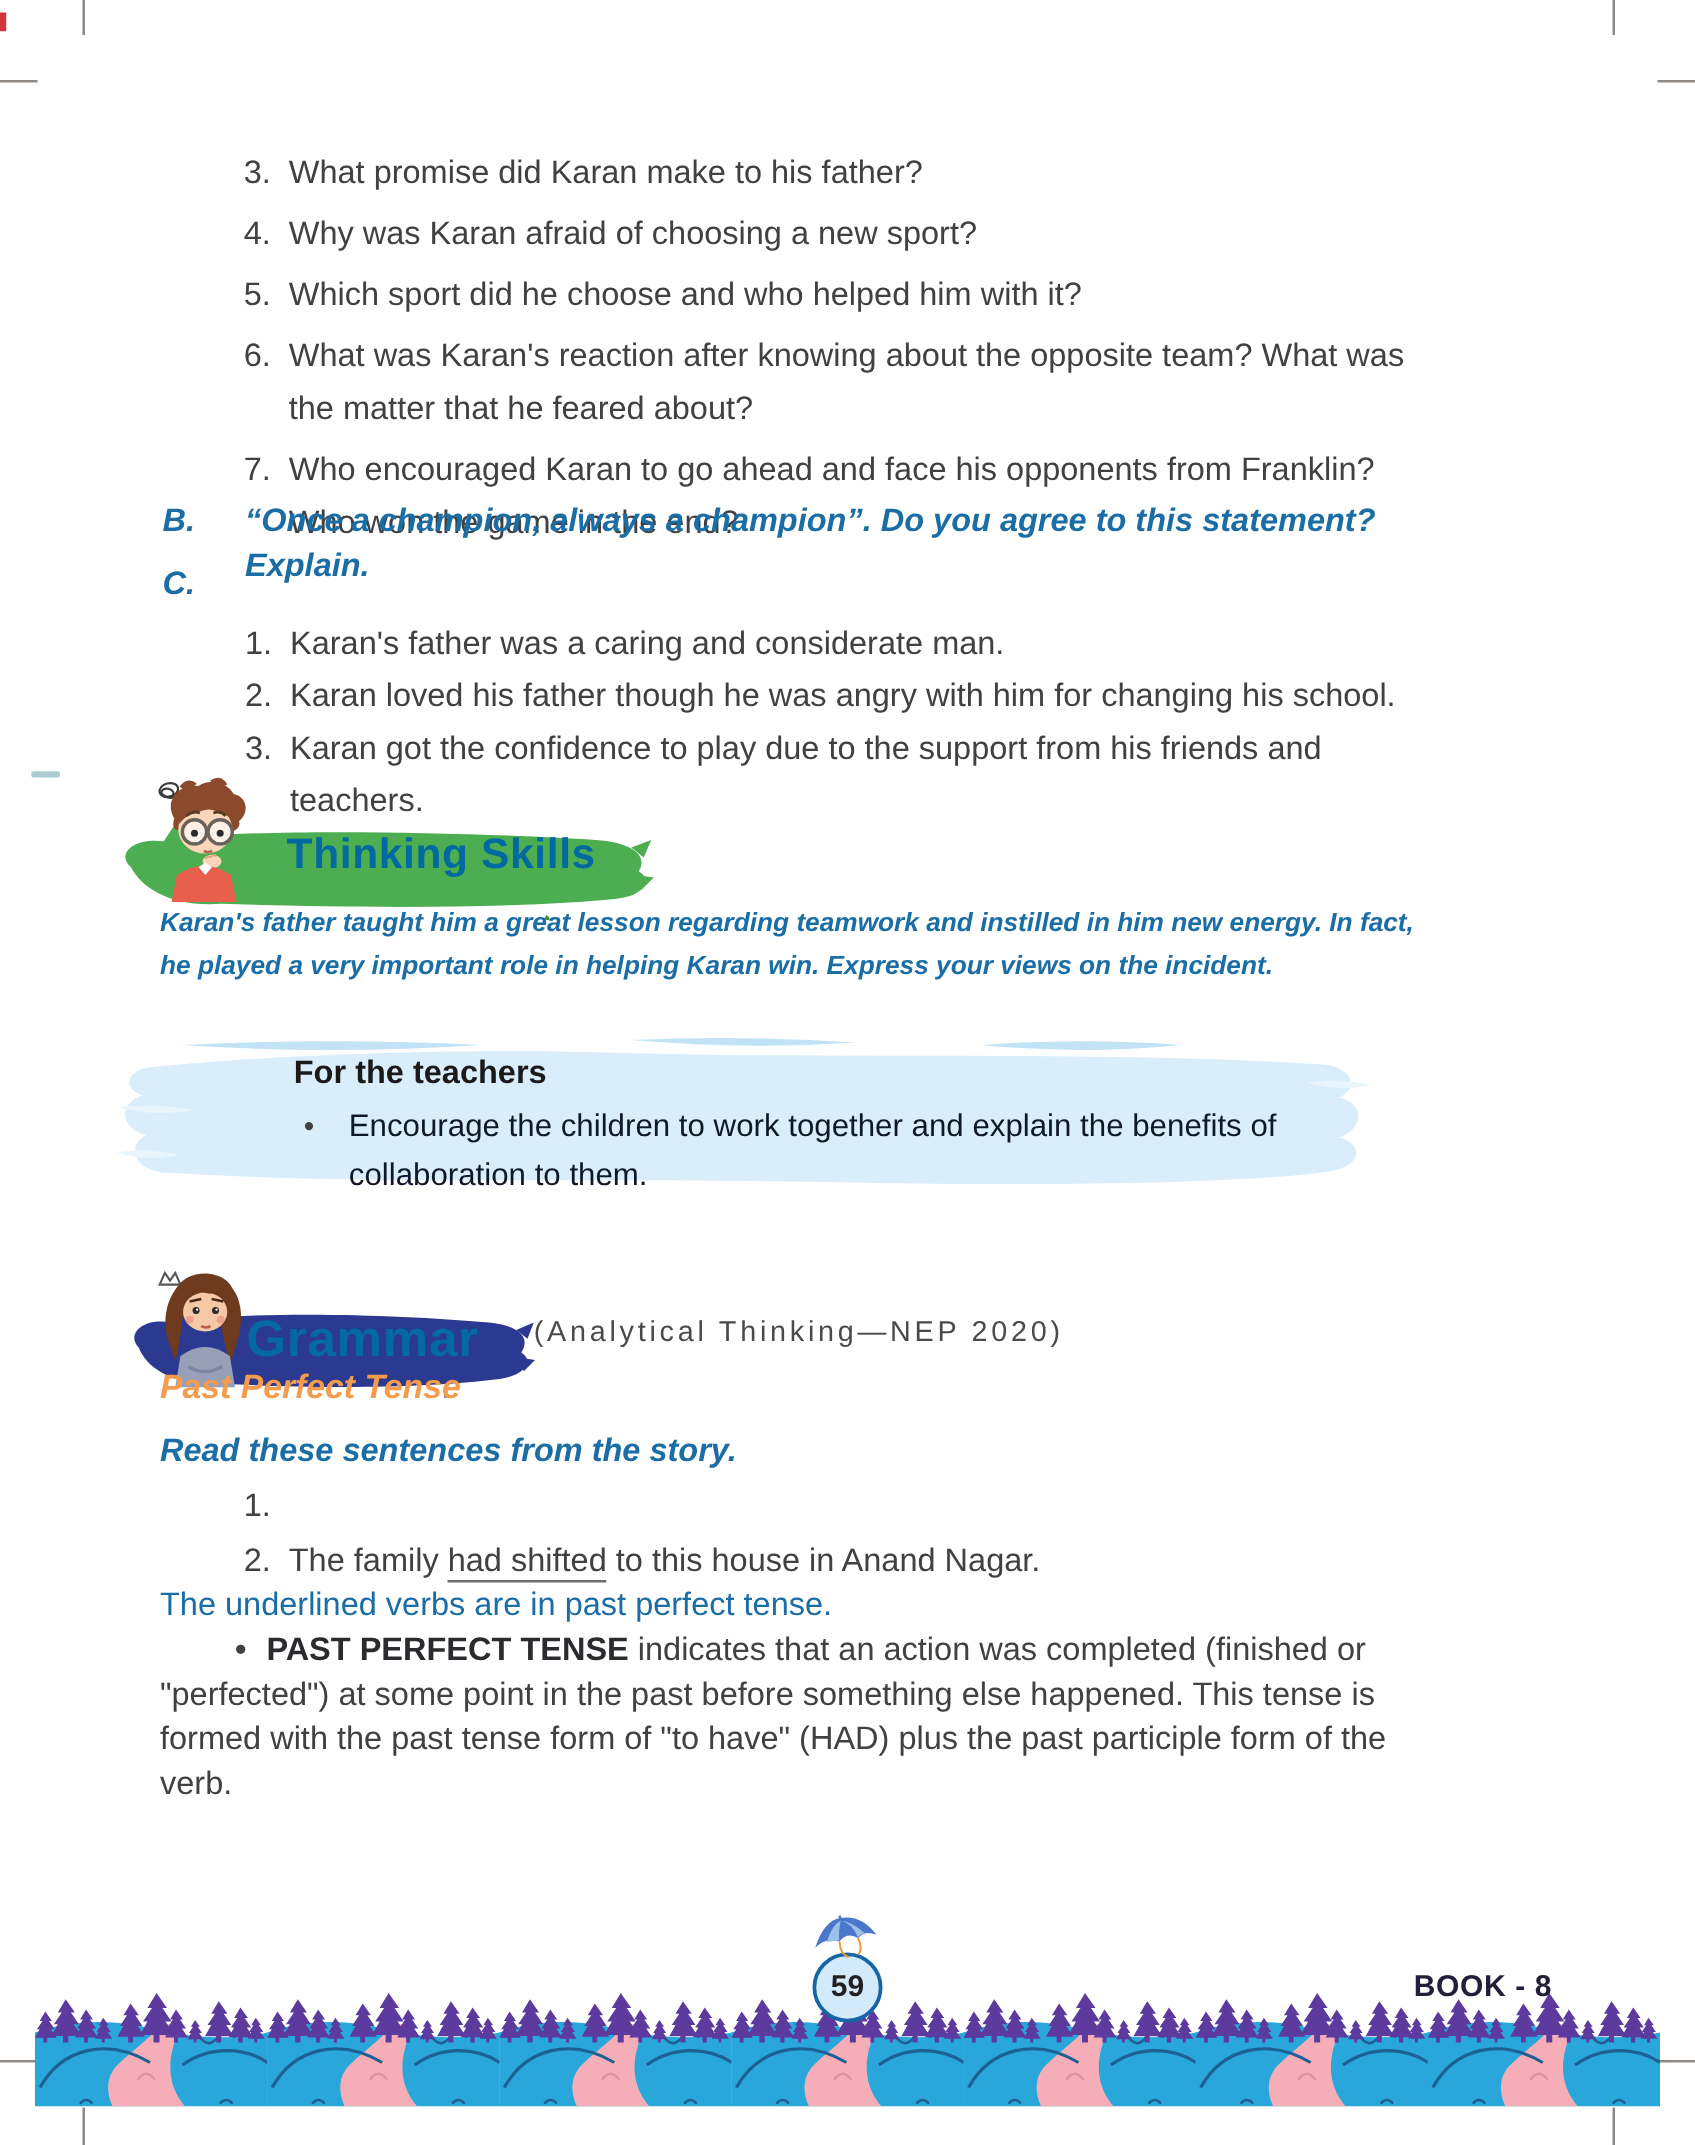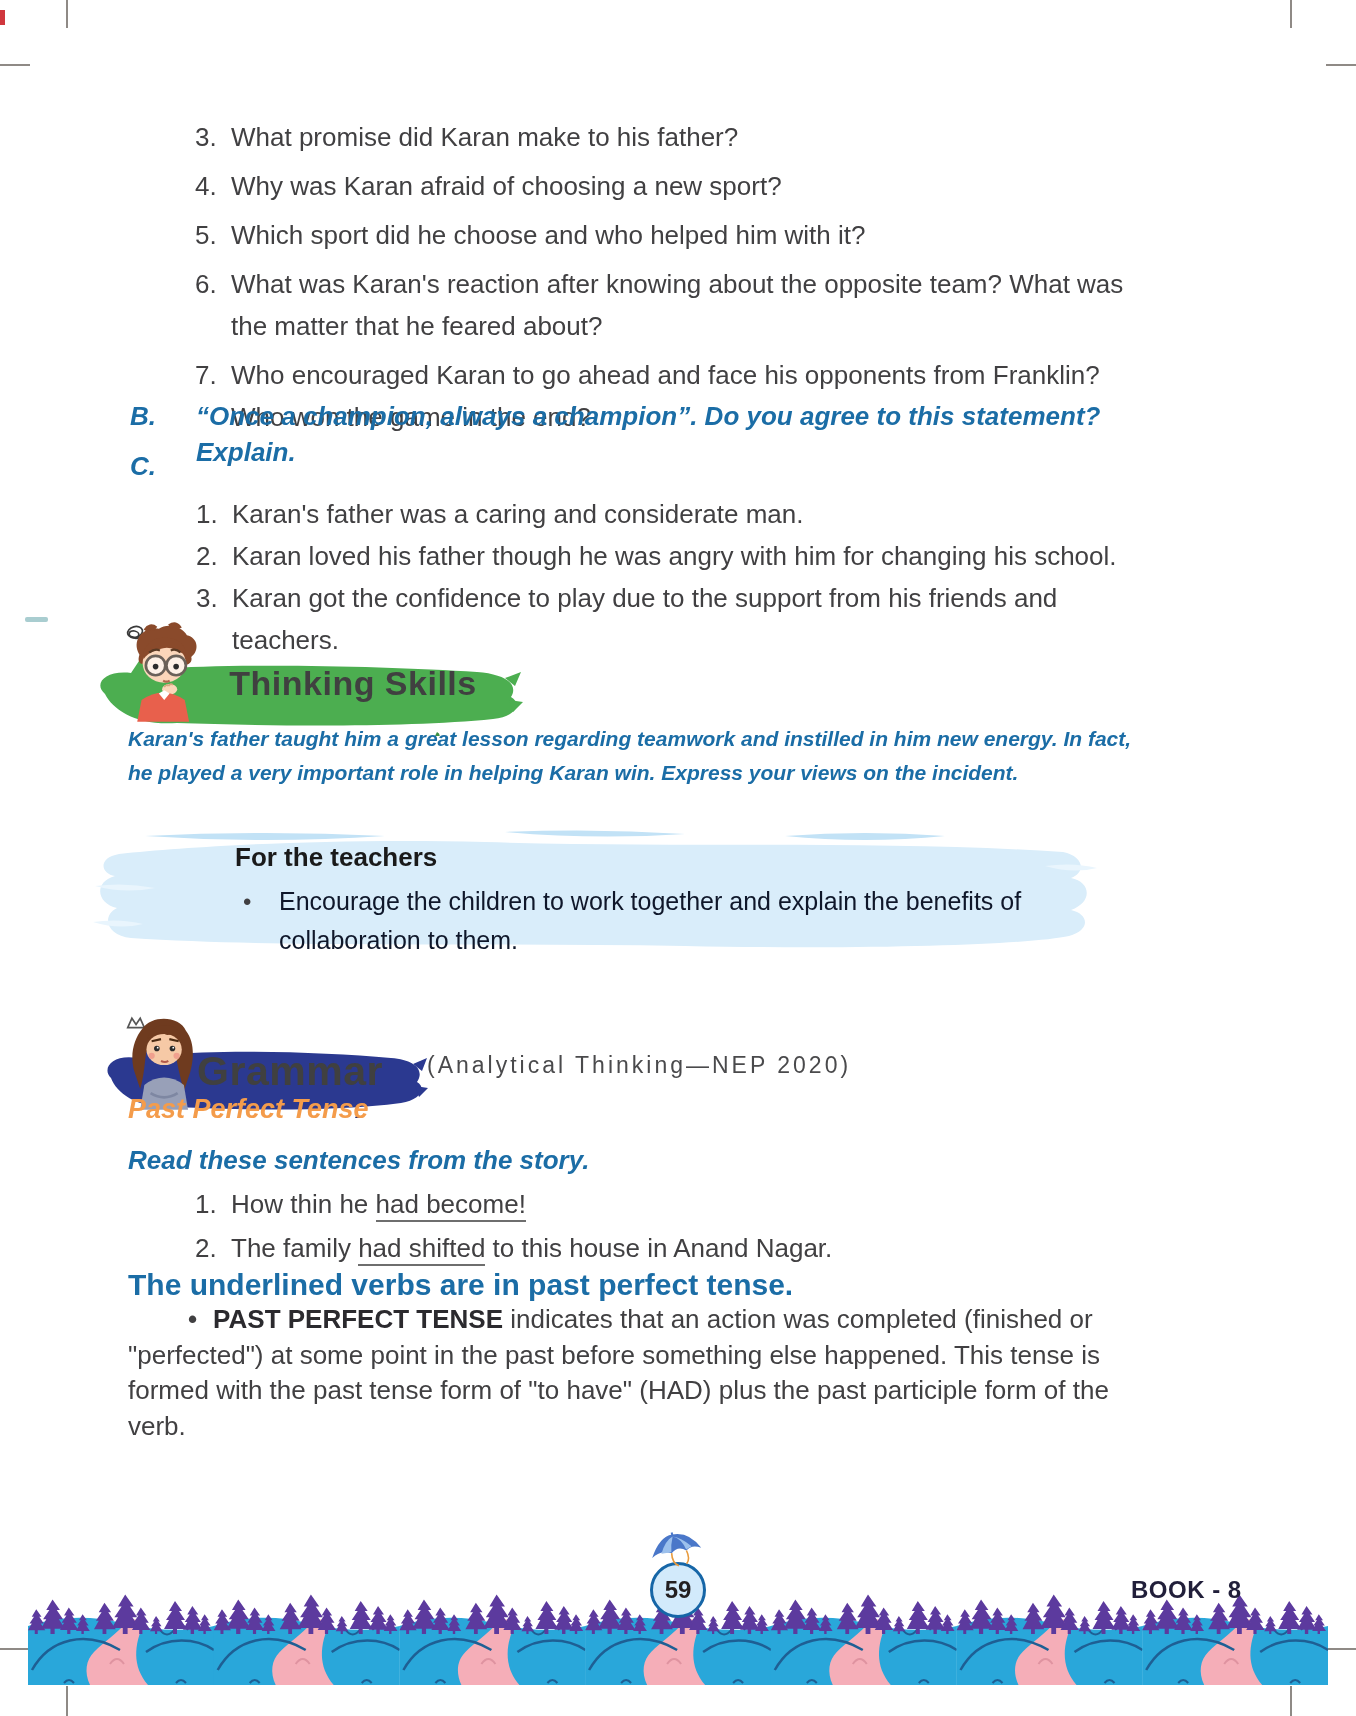--- a/index.html
+++ b/index.html
@@ -10,33 +10,33 @@
   .abs{position:absolute;}
   
   .crop-v{position:absolute;width:2px;background:#8f8a86;}
   .crop-h{position:absolute;height:2px;background:#8f8a86;}
   .red-mark{position:absolute;left:0;top:10px;width:5px;height:15px;background:#d0373d;}
   .teal-dash{position:absolute;left:25px;top:617px;width:23px;height:5px;background:#a9cdd0;border-radius:2px;}
 
   
   .body-text{color:#414042;font-size:26px;line-height:42px;}
   .blue-head{color:#1b6da6;font-weight:bold;font-style:italic;font-size:26px;line-height:36px;}
-  .blue-bold{color:#1b6da6;font-weight:bold;font-size:30px;}
+  .blue-bold{color:#1b6da6;font-weight:normal;font-size:26px;}
   .orange-head{color:#f49c4b;font-weight:bold;font-style:italic;font-size:27px;}
   .tag-text{color:#4a4a4c;font-size:23px;letter-spacing:3px;white-space:nowrap;}
 
   .qrow{display:flex;margin-bottom:7px;}
   .qnum{width:36px;flex:none;color:#414042;font-size:26px;line-height:42px;}
   .qtxt{width:905px;}
 
   .lblrow{display:flex;}
   .seclbl{width:66px;flex:none;color:#1b6da6;font-weight:bold;font-style:italic;font-size:26px;line-height:36px;}
 
   .banner{position:absolute;height:115px;}
-  .banner-title{position:absolute;color:#404040;font-weight:bold;text-align:center;
+  .banner-title{position:absolute;color:#0369a1;font-weight:bold;text-align:center;
     font-size:34px;letter-spacing:0.5px;}
   .u{border-bottom:2px solid #6e6e6e;padding-bottom:1px;}
 
   .badge{position:absolute;left:650px;top:1562px;width:50px;height:50px;border-radius:50%;
     background:#d2eafb;border:3px solid #1666a7;display:flex;align-items:center;justify-content:center;
     color:#231f20;font-size:24px;font-weight:bold;z-index:5;}
   .book-label{position:absolute;left:1131px;top:1576px;color:#211f3a;font-size:24px;
     font-weight:bold;letter-spacing:0.5px;z-index:5;}
 
   .teach-title{position:absolute;left:150px;top:16px;color:#1a1a1a;font-size:26px;font-weight:bold;}
@@ -200,21 +200,20 @@
   </svg>
 </div>
 
 <div class="abs orange-head" style="top:1094px;left:128px;">Past Perfect Tense</div>
 
 <div class="abs blue-head" style="top:1142px;left:128px;">Read these sentences from the story.</div>
 
 <div class="abs" style="top:1183px;left:195px;width:940px;">
   <div class="qrow" style="margin-bottom:2px;">
     <span class="qnum">1.</span>
-    <span class="body-text"><span>How thin he </span><span class="u">had become!</span><span></span></span>
   </div>
   <div class="qrow">
     <span class="qnum">2.</span>
     <span class="body-text"><span>The family </span><span class="u">had shifted</span><span> to this house in Anand Nagar.</span></span>
   </div>
 </div>
 
 <div class="abs blue-bold" style="top:1268px;left:128px;">The underlined verbs are in past perfect tense.</div>
 
 <p class="abs def-para" style="top:1302px;left:128px;width:1008px;margin:0;">

